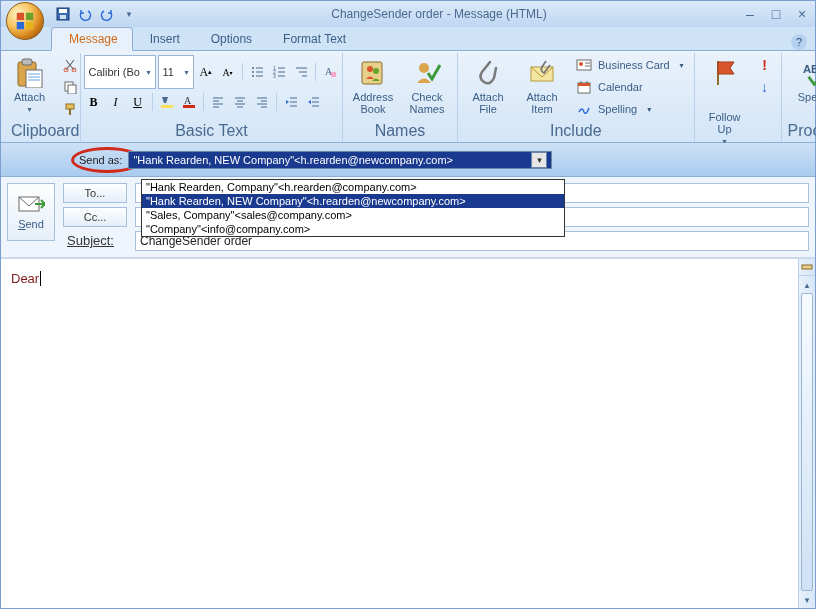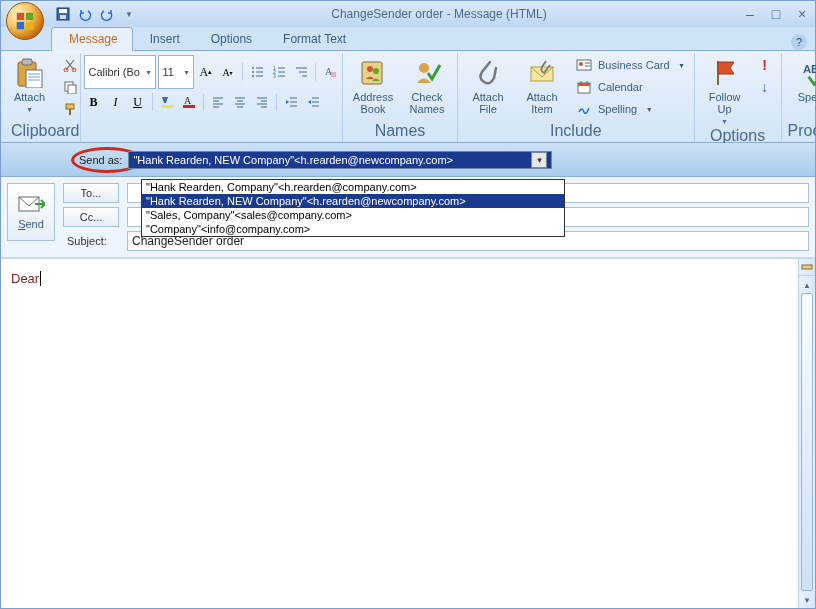--- a/index.html
+++ b/index.html
@@ -164,25 +164,25 @@
     border-bottom:1px solid #cad9ec;
   }
   .send-btn {
     width:48px; height:58px;
     border:1px solid #a8c0dc; background:linear-gradient(#fdfefe,#e5eef9);
     display:flex; flex-direction:column; align-items:center; justify-content:center;
     gap:4px; color:#3b5d86; font-size:11px;
   }
   .addr-col { display:flex; flex-direction:column; gap:4px; }
   .addr-btn {
-    width:56px; height:20px; border:1px solid #a8c0dc;
+    width:64px; height:20px; border:1px solid #a8c0dc;
     background:linear-gradient(#fdfefe,#e5eef9);
     font-size:11px; color:#333; text-align:center; line-height:18px;
   }
-  .subject-label { font-size:11px; color:#333; height:20px; line-height:20px; width:56px; text-align:left; padding-left:4px;}
+  .subject-label { font-size:13px; color:#333; height:20px; line-height:20px; width:56px; text-align:left; padding-left:4px;text-decoration:underline;}
   .field-col { flex:1; display:flex; flex-direction:column; gap:4px; }
   .text-field {
     height:20px; border:1px solid #a8c0dc; background:#fff;
     padding:0 4px; font-size:12px; color:#222;
   }
   .body-wrap { flex:1; display:flex; background:#fff; position:relative; border-top:1px solid #cad9ec;}
   .body-area {
     flex:1; padding:12px 10px; font-size:13px; color:#7f1d1d;
     outline:none;
   }
@@ -398,20 +398,21 @@
           <div class="mini">
               <svg width="14" height="14" viewBox="0 0 14 14">
                 <path d="M2 7 L5 5 L5 9 Z" fill="#2a6ad9"></path>
                 <line x1="6" y1="3" x2="13" y2="3" stroke="#4a6a8f"></line>
                 <line x1="6" y1="7" x2="13" y2="7" stroke="#4a6a8f"></line>
                 <line x1="6" y1="11" x2="13" y2="11" stroke="#4a6a8f"></line>
               </svg>
             </div>
         </div>
       </div>
+      <div class="group-label">Basic Text</div>
     </div>
 
     <div class="group">
       <div class="group-body">
         <div class="big-btn">
           <div class="icon">
               <svg width="30" height="28" viewBox="0 0 30 28">
                 <rect x="4" y="3" width="20" height="22" rx="2" fill="#e6d08a" stroke="#8c6a2a"></rect>
                 <circle cx="12" cy="10" r="3" fill="#d9542a"></circle>
                 <circle cx="18" cy="12" r="3" fill="#6aa22a"></circle>
@@ -499,21 +500,21 @@
 
     <div class="group">
       <div class="group-body">
         <div class="big-btn">
           <div class="icon">
               <svg width="26" height="28" viewBox="0 0 26 28">
                 <line x1="6" y1="2" x2="6" y2="26" stroke="#8c6a2a" stroke-width="2"></line>
                 <path d="M6 3 L22 3 L18 9 L22 15 L6 15 Z" fill="#d9542a" stroke="#a03a1a"></path>
               </svg>
             </div>
-          <div class="lbl" style="white-space:pre-line;">Follow
+          <div class="lbl" style="white-space:pre-line;margin-top:20px;">Follow
 Up</div>
           <div style="font-size:8px;color:#4a6a8f;">▾</div>
         </div>
         <div class="stackcol">
           <div class="mini">
               <span style="color:#d12a1a;font-weight:bold;font-size:14px;">!</span>
             </div>
           <div class="mini">
               <span style="color:#2a6ad9;font-weight:bold;font-size:14px;">↓</span>
             </div>

